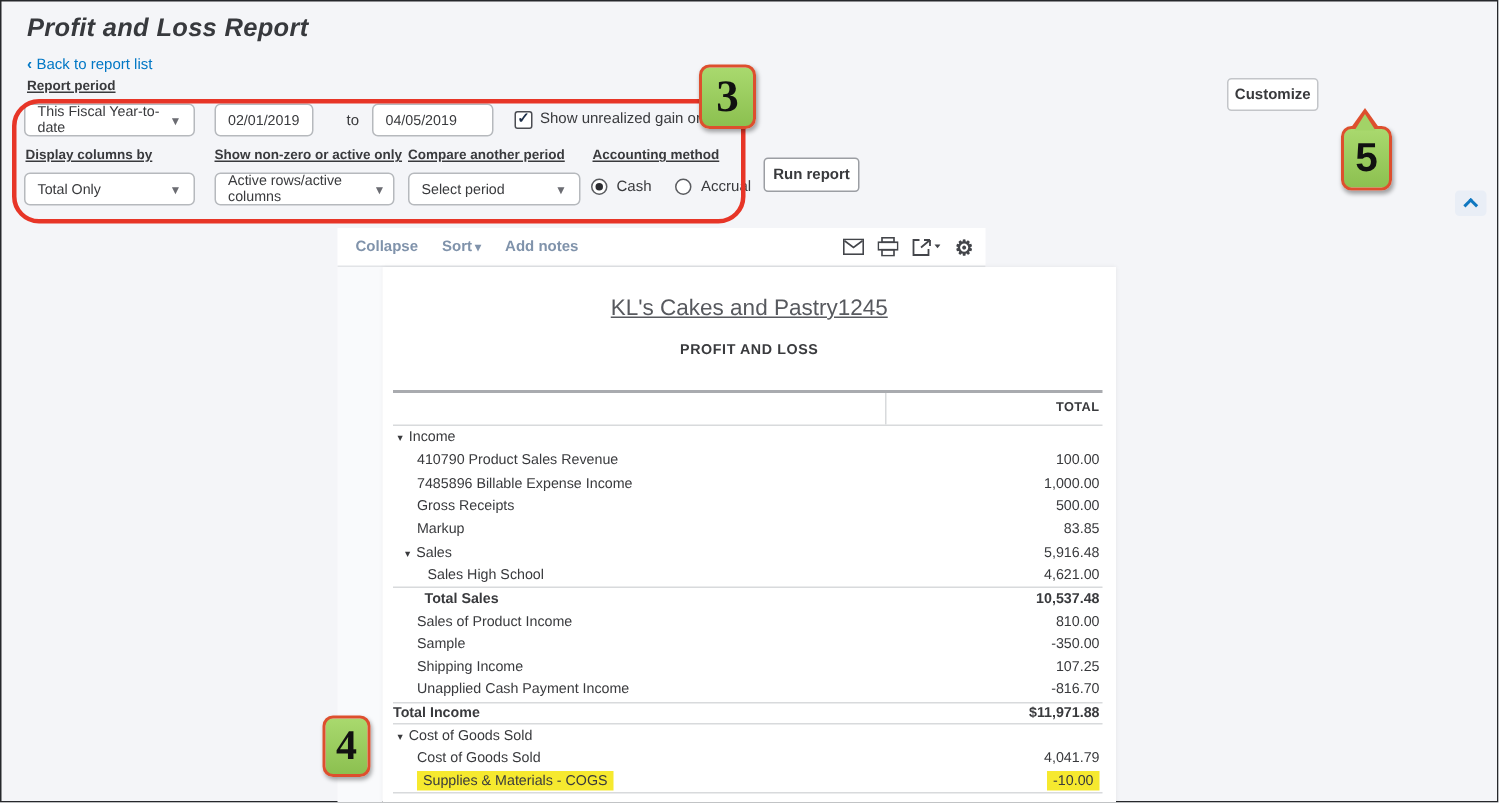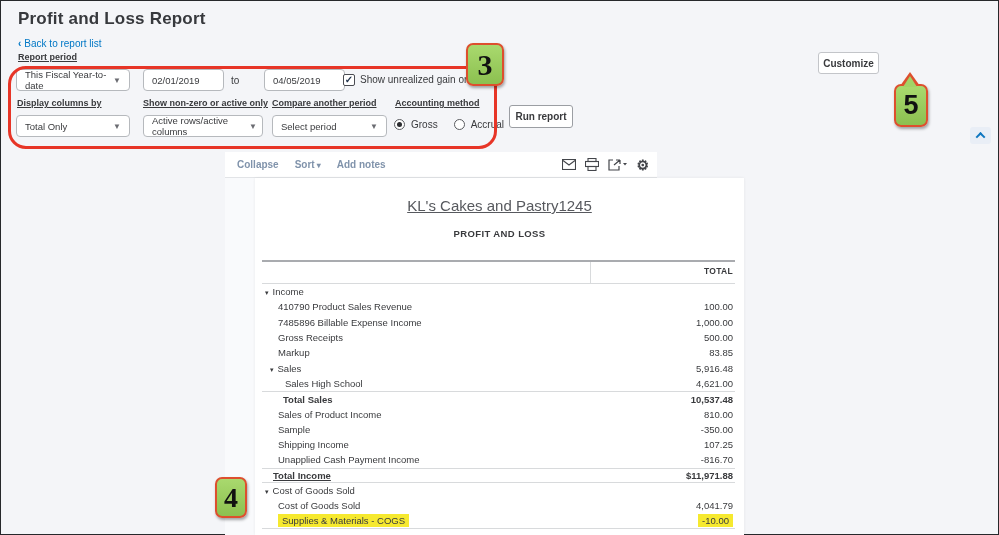--- a/index.html
+++ b/index.html
@@ -4,21 +4,21 @@
 <style>
   * { margin:0; padding:0; box-sizing:border-box; font-family:"Liberation Sans", sans-serif; }
   html,body { background:#e9eaee; }
   #screen {
     position:relative; width:999px; height:535px; background:#f4f5f8;
     overflow:hidden; box-shadow: inset 0 0 0 1px #26282b;
   }
   .abs { position:absolute; }
 
   
-  .page-title { left:18px; top:9px; font-size:17px; font-weight:600; color:#37393d; letter-spacing:.2px; }
+  .page-title { left:18px; top:9px; font-size:17px; font-weight:600; color:#37393d; letter-spacing:.2px;font-style:italic; }
   .back-link { left:18px; top:38px; font-size:10px; color:#0077c5; cursor:pointer; }
   .back-link .chev { font-weight:700; margin-right:3px; }
   .ulabel { font-size:9px; font-weight:700; color:#393a3d; text-decoration:underline; }
 
   
   .field { position:absolute; background:#fff; border:1px solid #b6b9bd; border-radius:4px;
            height:22px; font-size:9.5px; color:#393a3d; display:flex; align-items:center; padding:0 8px; }
   .field .caret { margin-left:auto; color:#6b6c72; font-size:8px; padding-left:6px; }
 
   
@@ -107,25 +107,25 @@
   </div>
   <div class="abs ulabel" style="left:18px; top:52px;">Report period</div>
 
   <div class="anno-red"></div>
   <div class="anno-num" style="left:466px; top:43px; width:38px; height:43px; font-size:30px;">3</div>
 
   <div class="field" style="left:16px; top:69px; width:114px;">
     <span>This Fiscal Year-to-date</span>
     <span class="caret">▼</span>
   </div>
-  <div class="field" style="left:143px; top:69px; width:81px;">
+  <div class="field" style="left:143px; top:69px; width:66px;">
     <span>02/01/2019</span>
   </div>
   <div class="abs" style="left:231px; top:75px; font-size:10px; color:#393a3d;">to</div>
-  <div class="field" style="left:264px; top:69px; width:81px;">
+  <div class="field" style="left:248px; top:69px; width:81px;">
     <span>04/05/2019</span>
   </div>
   <div class="cbox" style="left:343px; top:74px;">
     <span>✓</span>
   </div>
   <div class="cbox-label" style="left:360px; top:74px;">Show unrealized gain or loss</div>
 
   <div class="abs ulabel" style="left:17px; top:98px;">Display columns by</div>
   <div class="abs ulabel" style="left:143px; top:98px;">Show non-zero or active only</div>
   <div class="abs ulabel" style="left:272px; top:98px;">Compare another period</div>
@@ -138,21 +138,21 @@
   <div class="field" style="left:143px; top:115px; width:120px; padding-right:5px;">
     <span>Active rows/active columns</span>
     <span class="caret">▼</span>
   </div>
   <div class="field" style="left:272px; top:115px; width:115px;">
     <span>Select period</span>
     <span class="caret">▼</span>
   </div>
   <div class="radio-group" style="left:394px; top:119px;">
     <span class="rad sel"></span>
-    <span class="rad-lbl">Gross</span>
+    <span class="rad-lbl">Cash</span>
     <span class="rad"></span>
     <span>Accrual</span>
   </div>
 
   <div class="btn btn-outline" style="left:509px; top:105px; width:64px; height:23px;">Run report</div>
 
   <div class="btn btn-outline" style="left:818px; top:52px; width:61px; height:22px; border-color:#c3c5c9;">Customize</div>
 
   <div class="anno-num" style="left:894px; top:84px; width:34px; height:43px; font-size:27px; overflow:visible;">
     <span class="tail-outer"></span>
@@ -241,21 +241,21 @@
         </div>
         <div class="trow">
           <span class="lbl" style="margin-left: 16px;"><span>Shipping Income</span></span>
           <span class="val">107.25</span>
         </div>
         <div class="trow">
           <span class="lbl" style="margin-left: 16px;"><span>Unapplied Cash Payment Income</span></span>
           <span class="val">-816.70</span>
         </div>
         <div class="trow bold sep-top sep-bottom">
-          <span class="lbl" style="margin-left: 11px; text-decoration: underline;"><span>Total Income</span></span>
+          <span class="lbl" style=""><span>Total Income</span></span>
           <span class="val">$11,971.88</span>
         </div>
         <div class="trow">
           <span class="lbl" style="margin-left: 3px;"><span class="tri">▾</span><span>Cost of Goods Sold</span></span>
           <span class="val"></span>
         </div>
         <div class="trow">
           <span class="lbl" style="margin-left: 16px;"><span>Cost of Goods Sold</span></span>
           <span class="val">4,041.79</span>
         </div>

